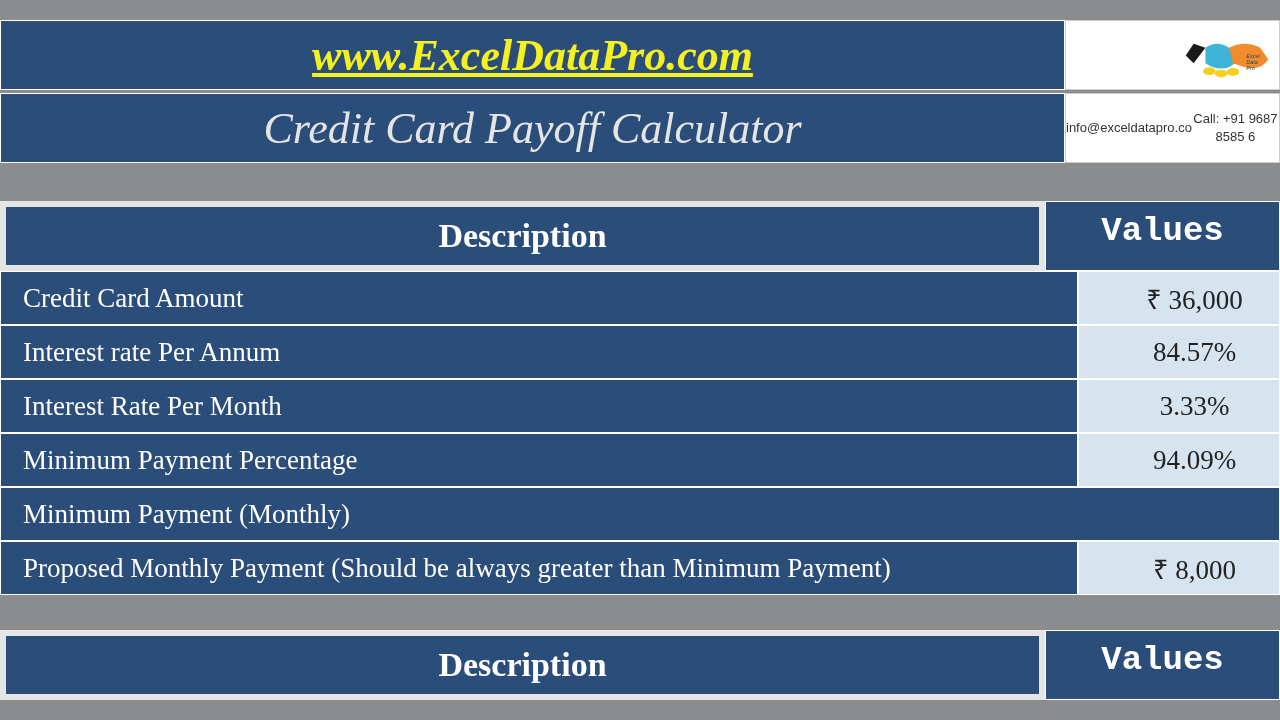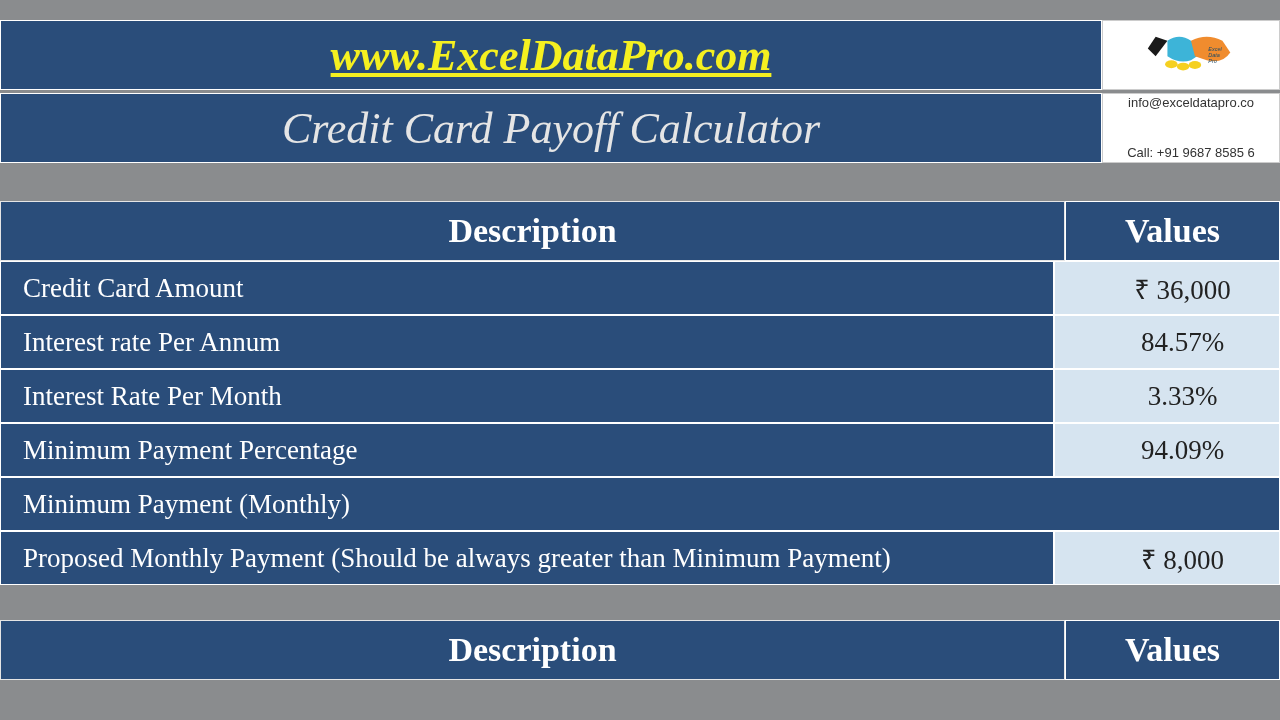--- a/index.html
+++ b/index.html
@@ -40,27 +40,27 @@
       text-decoration: underline;
       font-family: Georgia, 'Times New Roman', serif;
     }
     .title-text {
       color: #e5e5e5;
       font-style: italic;
       font-size: 44px;
       font-family: Georgia, 'Times New Roman', serif;
     }
     .logo-box {
-      width: 178px;
+      width: 215px;
       background: #ffffff;
       border: 1px solid #cccccc;
       display: flex;
-      flex-direction: column;
-      align-items: center;
-      justify-content: space-between;
+      flex-direction: row;
+      align-items: center;
+      justify-content: flex-end;
       font-family: Arial, sans-serif;
     }
     .logo-box.top {
       height: 70px;
     }
     .logo-box.bottom {
       height: 70px;
       font-size: 13px;
       color: #333;
       text-align: center;
@@ -81,50 +81,50 @@
       display: flex;
       background: #2a4d7a;
     }
     .th-desc {
       flex: 1;
       color: #ffffff;
       font-size: 34px;
       font-weight: bold;
       text-align: center;
       padding: 10px 0;
-      border: 1px solid #e5e5e5;
+      border: 6px solid #e5e5e5;
       font-family: Georgia, serif;
     }
     .th-val {
-      width: 215px;
+      width: 235px;
       color: #ffffff;
       font-size: 34px;
       font-weight: bold;
       text-align: center;
       padding: 10px 0;
       border: 1px solid #ffffff;
-      font-family: Liberation Serif, serif;
+      font-family: Liberation Mono, monospace;
     }
     .table-row {
       display: flex;
       height: 54px;
     }
     .td-desc {
       flex: 1;
       background: #2a4d7a;
       color: #ffffff;
       font-size: 27px;
       padding: 8px 22px;
       border: 1px solid #ffffff;
       display: flex;
       align-items: center;
       font-family: Georgia, serif;
     }
     .td-val {
-      width: 226px;
+      width: 202px;
       background: #d6e4f0;
       color: #222222;
       font-size: 27px;
       text-align: right;
       border: 1px solid #ffffff;
       display: flex;
       align-items: center;
       justify-content: center;
       font-family: Georgia, serif;
       padding-left: 31px;

